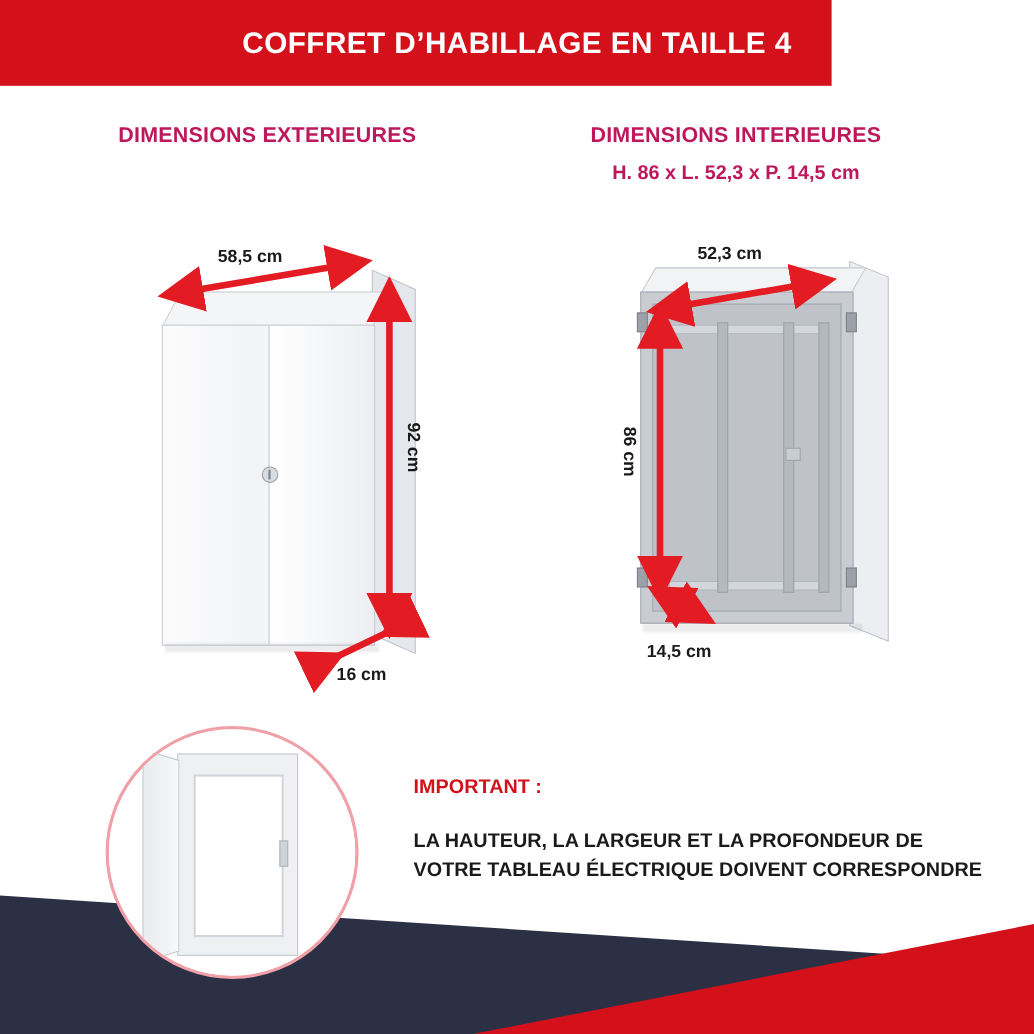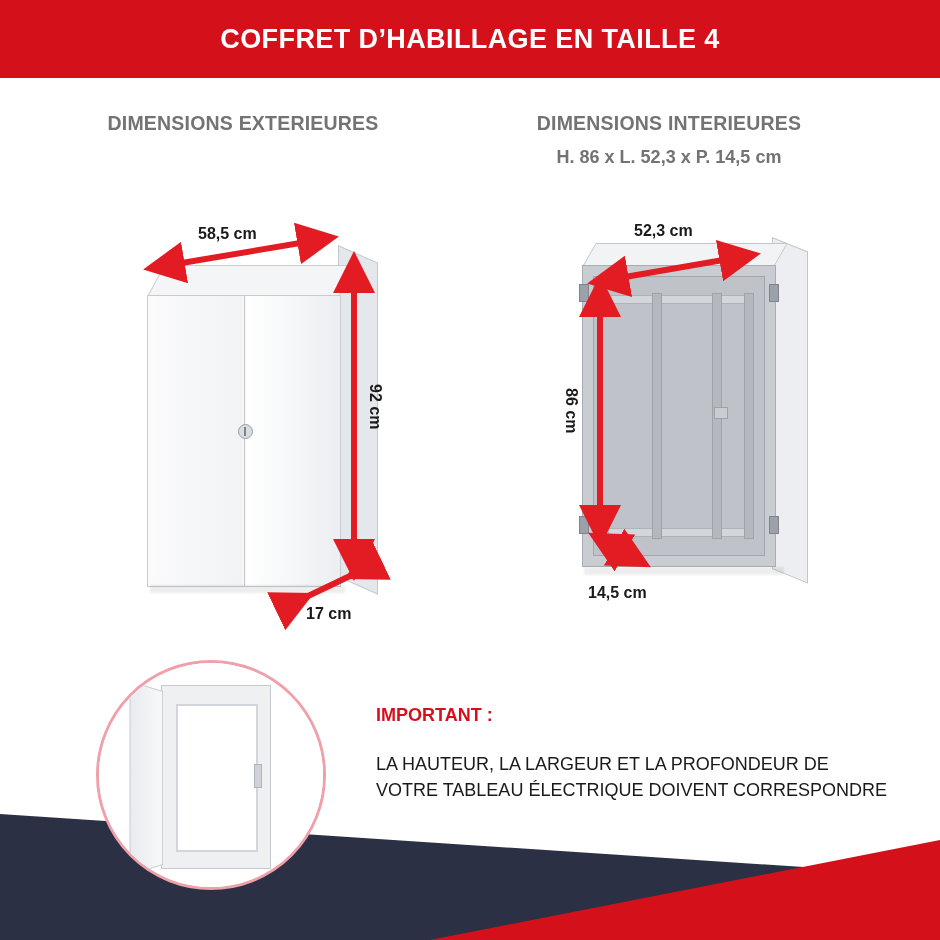--- a/index.html
+++ b/index.html
@@ -7,33 +7,33 @@
     width:940px;height:940px;
     background:#ffffff;
     font-family:"Liberation Sans", sans-serif;
     overflow:hidden;
     position:relative;
   }
   .page{position:absolute;inset:0;}
 
   
   .header{
-    position:absolute;left:0;top:0;width:940px;height:78px;
+    position:absolute;left:0;top:0;width:756px;height:78px;
     background:#d4111b;
   }
   .header-title{
     position:absolute;left:0;top:0;width:940px;height:78px;
     display:flex;align-items:center;justify-content:center;
     color:#ffffff;font-weight:bold;font-size:27px;letter-spacing:.4px;
     text-align:center;
   }
 
   
   .col-title{
-    position:absolute;text-align:center;font-weight:bold;color:#737373;
+    position:absolute;text-align:center;font-weight:bold;color:#be185d;
   }
   .col-title .t1{font-size:19.5px;letter-spacing:.2px;}
   .col-title .t2{font-size:18px;margin-top:12px;font-weight:bold;}
 
   #col-left{left:78px;top:112px;width:330px;}
   #col-right{left:504px;top:112px;width:330px;}
 
   
   .fig{position:absolute;}
 
@@ -142,21 +142,21 @@
     position:absolute;right:8px;top:78px;width:6px;height:22px;background:#cfd3d8;border:1px solid #b0b5bc;
   }
 
   .important{
     position:absolute;left:376px;top:705px;width:548px;
   }
   .important .lead{
     color:#d4111b;font-weight:bold;font-size:18px;margin-bottom:25px;
   }
   .important .body{
-    color:#1a1a1a;font-weight:normal;font-size:18px;line-height:26px;
+    color:#1a1a1a;font-weight:bold;font-size:18px;line-height:26px;
   }
 
   
   .band{position:absolute;left:0;bottom:0;width:940px;height:160px;overflow:hidden;}
 </style>
 </head>
 <body>
 
 <div class="page">
 
@@ -221,21 +221,21 @@
 
     <line x1="596" y1="282" x2="752" y2="255" stroke="#e31b23" stroke-width="6" marker-end="url(#ar)" marker-start="url(#arS)"></line>
 
     <line x1="600" y1="284" x2="600" y2="538" stroke="#e31b23" stroke-width="6" marker-end="url(#ar)" marker-start="url(#arS)"></line>
 
     <line x1="596" y1="537" x2="643" y2="563" stroke="#e31b23" stroke-width="6" marker-end="url(#ar)" marker-start="url(#arS)"></line>
   </svg>
 
   <div class="dim-label" style="left:198px;top:225px;">58,5 cm</div>
   <div class="dim-label vert" style="left:366px;top:384px;">92 cm</div>
-  <div class="dim-label" style="left:306px;top:605px;">17 cm</div>
+  <div class="dim-label" style="left:306px;top:605px;">16 cm</div>
 
   <div class="dim-label" style="left:634px;top:222px;">52,3 cm</div>
   <div class="dim-label vert" style="left:562px;top:388px;">86 cm</div>
   <div class="dim-label" style="left:588px;top:584px;">14,5 cm</div>
 
   <svg class="band" viewBox="0 0 940 160" preserveAspectRatio="none">
     <polygon points="0,34 940,96 940,160 0,160" fill="#2b3044"></polygon>
     <polygon points="430,160 940,60 940,160" fill="#d4111b"></polygon>
     <polygon points="0,96 440,160 0,160" fill="#ffffff" opacity="0"></polygon>
   </svg>

